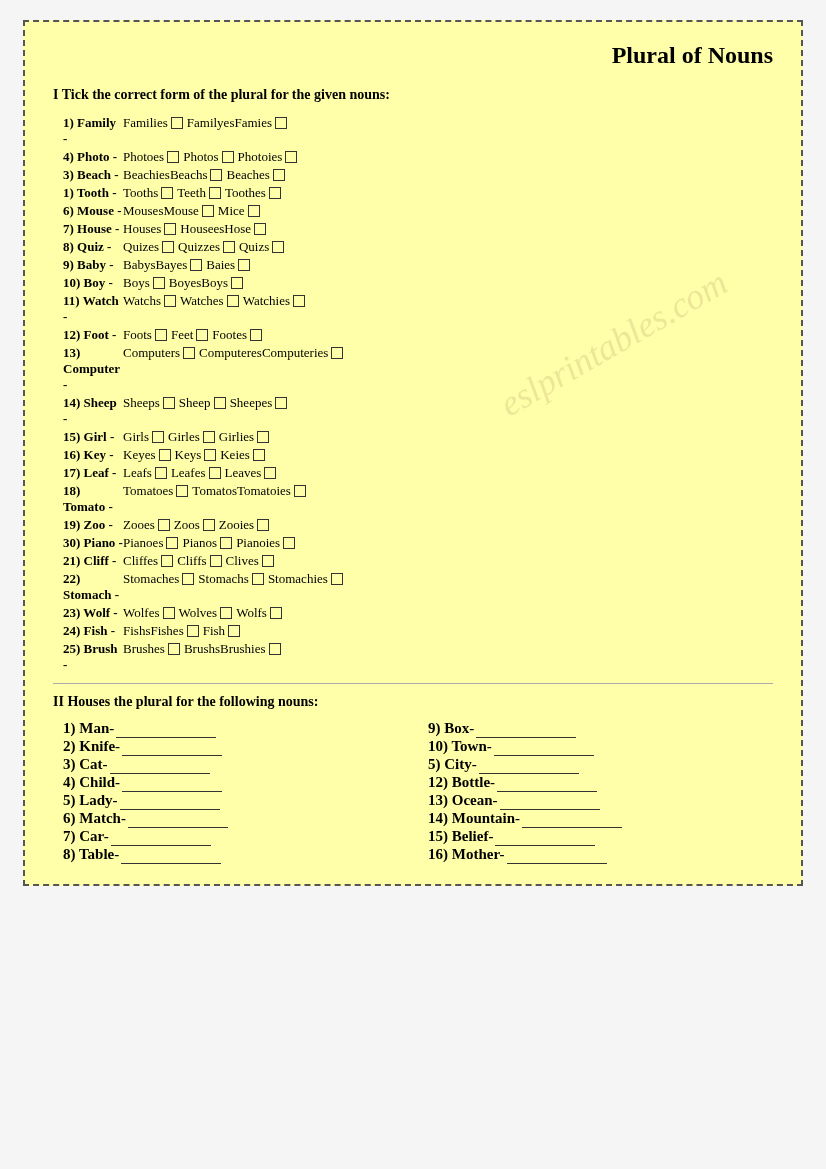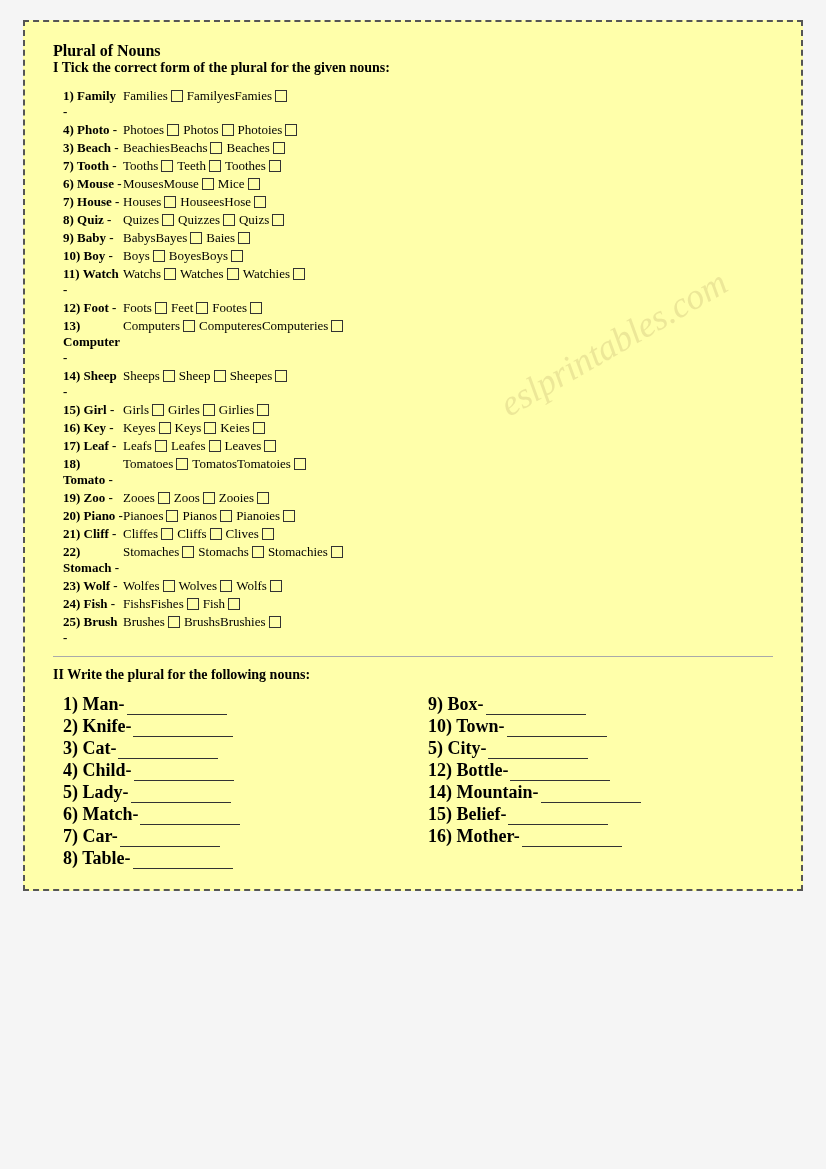--- a/index.html
+++ b/index.html
@@ -12,24 +12,24 @@
       padding: 20px;
     }
     .worksheet {
       background: #ffffaa;
       border: 2px dashed #555;
       width: 780px;
       padding: 20px 28px 20px 28px;
       position: relative;
     }
     .title {
-      text-align: left;
-      font-size: 16px;
-      font-weight: bold;
-      margin-bottom: 0;
+      text-align: right;
+      font-size: 24px;
+      font-weight: bold;
+      margin-bottom: 18px;
       font-family: 'Times New Roman', serif;
     }
     .section-header {
       font-size: 14px;
       font-weight: bold;
       margin-bottom: 12px;
       font-family: 'Times New Roman', serif;
     }
     .items-grid {
       padding-left: 10px;
@@ -73,24 +73,24 @@
       margin-bottom: 10px;
       font-family: 'Times New Roman', serif;
     }
     .write-grid {
       display: grid;
       grid-template-columns: 1fr 1fr;
       gap: 4px 20px;
       padding-left: 10px;
     }
     .write-row {
-      font-size: 18px;
+      font-size: 15px;
       font-family: 'Times New Roman', serif;
       display: flex;
-      align-items: flex-end;
+      align-items: flex-start;
     }
     .write-label {
       font-weight: bold;
       white-space: nowrap;
     }
     .underline {
       display: inline-block;
       border-bottom: 1.5px solid #333;
       min-width: 100px;
       margin-left: 2px;
@@ -128,21 +128,21 @@
         <span class="option">Photoes <span class="checkbox"></span></span>
         <span class="option">Photos <span class="checkbox"></span></span>
         <span class="option">Photoies <span class="checkbox"></span></span>
       </div>
       <div class="row">
         <span class="num">3) Beach -</span>
         <span class="option">BeachiesBeachs <span class="checkbox"></span></span>
         <span class="option">Beaches <span class="checkbox"></span></span>
       </div>
       <div class="row">
-        <span class="num">7) Tooth -</span>
+        <span class="num">1) Tooth -</span>
         <span class="option">Tooths <span class="checkbox"></span></span>
         <span class="option">Teeth <span class="checkbox"></span></span>
         <span class="option">Toothes <span class="checkbox"></span></span>
       </div>
       <div class="row">
         <span class="num">6) Mouse -</span>
         <span class="option">MousesMouse <span class="checkbox"></span></span>
         <span class="option">Mice <span class="checkbox"></span></span>
       </div>
       <div class="row">
@@ -212,21 +212,21 @@
         <span class="option">Tomatoes <span class="checkbox"></span></span>
         <span class="option">TomatosTomatoies <span class="checkbox"></span></span>
       </div>
       <div class="row">
         <span class="num">19) Zoo -</span>
         <span class="option">Zooes <span class="checkbox"></span></span>
         <span class="option">Zoos <span class="checkbox"></span></span>
         <span class="option">Zooies <span class="checkbox"></span></span>
       </div>
       <div class="row">
-        <span class="num">20) Piano -</span>
+        <span class="num">30) Piano -</span>
         <span class="option">Pianoes <span class="checkbox"></span></span>
         <span class="option">Pianos <span class="checkbox"></span></span>
         <span class="option">Pianoies <span class="checkbox"></span></span>
       </div>
       <div class="row">
         <span class="num">21) Cliff -</span>
         <span class="option">Cliffes <span class="checkbox"></span></span>
         <span class="option">Cliffs <span class="checkbox"></span></span>
         <span class="option">Clives <span class="checkbox"></span></span>
       </div>
@@ -249,21 +249,21 @@
       </div>
       <div class="row">
         <span class="num">25) Brush -</span>
         <span class="option">Brushes <span class="checkbox"></span></span>
         <span class="option">BrushsBrushies <span class="checkbox"></span></span>
       </div>
     </div>
 
   <hr class="separator">
 
-  <div class="section2-header">II Write the plural for the following nouns:</div>
+  <div class="section2-header">II Houses the plural for the following nouns:</div>
 
   <div class="write-grid" id="write-grid">
       <div>
         <div class="write-row">
           <span class="write-label">1) Man-</span>
           <span class="underline">&nbsp;&nbsp;&nbsp;&nbsp;&nbsp;&nbsp;&nbsp;&nbsp;&nbsp;&nbsp;&nbsp;&nbsp;</span>
         </div>
         <div class="write-row">
           <span class="write-label">2) Knife-</span>
           <span class="underline">&nbsp;&nbsp;&nbsp;&nbsp;&nbsp;&nbsp;&nbsp;&nbsp;&nbsp;&nbsp;&nbsp;&nbsp;</span>
@@ -304,20 +304,24 @@
         </div>
         <div class="write-row">
           <span class="write-label">5) City-</span>
           <span class="underline">&nbsp;&nbsp;&nbsp;&nbsp;&nbsp;&nbsp;&nbsp;&nbsp;&nbsp;&nbsp;&nbsp;&nbsp;</span>
         </div>
         <div class="write-row">
           <span class="write-label">12) Bottle-</span>
           <span class="underline">&nbsp;&nbsp;&nbsp;&nbsp;&nbsp;&nbsp;&nbsp;&nbsp;&nbsp;&nbsp;&nbsp;&nbsp;</span>
         </div>
         <div class="write-row">
+          <span class="write-label">13) Ocean-</span>
+          <span class="underline">&nbsp;&nbsp;&nbsp;&nbsp;&nbsp;&nbsp;&nbsp;&nbsp;&nbsp;&nbsp;&nbsp;&nbsp;</span>
+        </div>
+        <div class="write-row">
           <span class="write-label">14) Mountain-</span>
           <span class="underline">&nbsp;&nbsp;&nbsp;&nbsp;&nbsp;&nbsp;&nbsp;&nbsp;&nbsp;&nbsp;&nbsp;&nbsp;</span>
         </div>
         <div class="write-row">
           <span class="write-label">15) Belief-</span>
           <span class="underline">&nbsp;&nbsp;&nbsp;&nbsp;&nbsp;&nbsp;&nbsp;&nbsp;&nbsp;&nbsp;&nbsp;&nbsp;</span>
         </div>
         <div class="write-row">
           <span class="write-label">16) Mother-</span>
           <span class="underline">&nbsp;&nbsp;&nbsp;&nbsp;&nbsp;&nbsp;&nbsp;&nbsp;&nbsp;&nbsp;&nbsp;&nbsp;</span>

